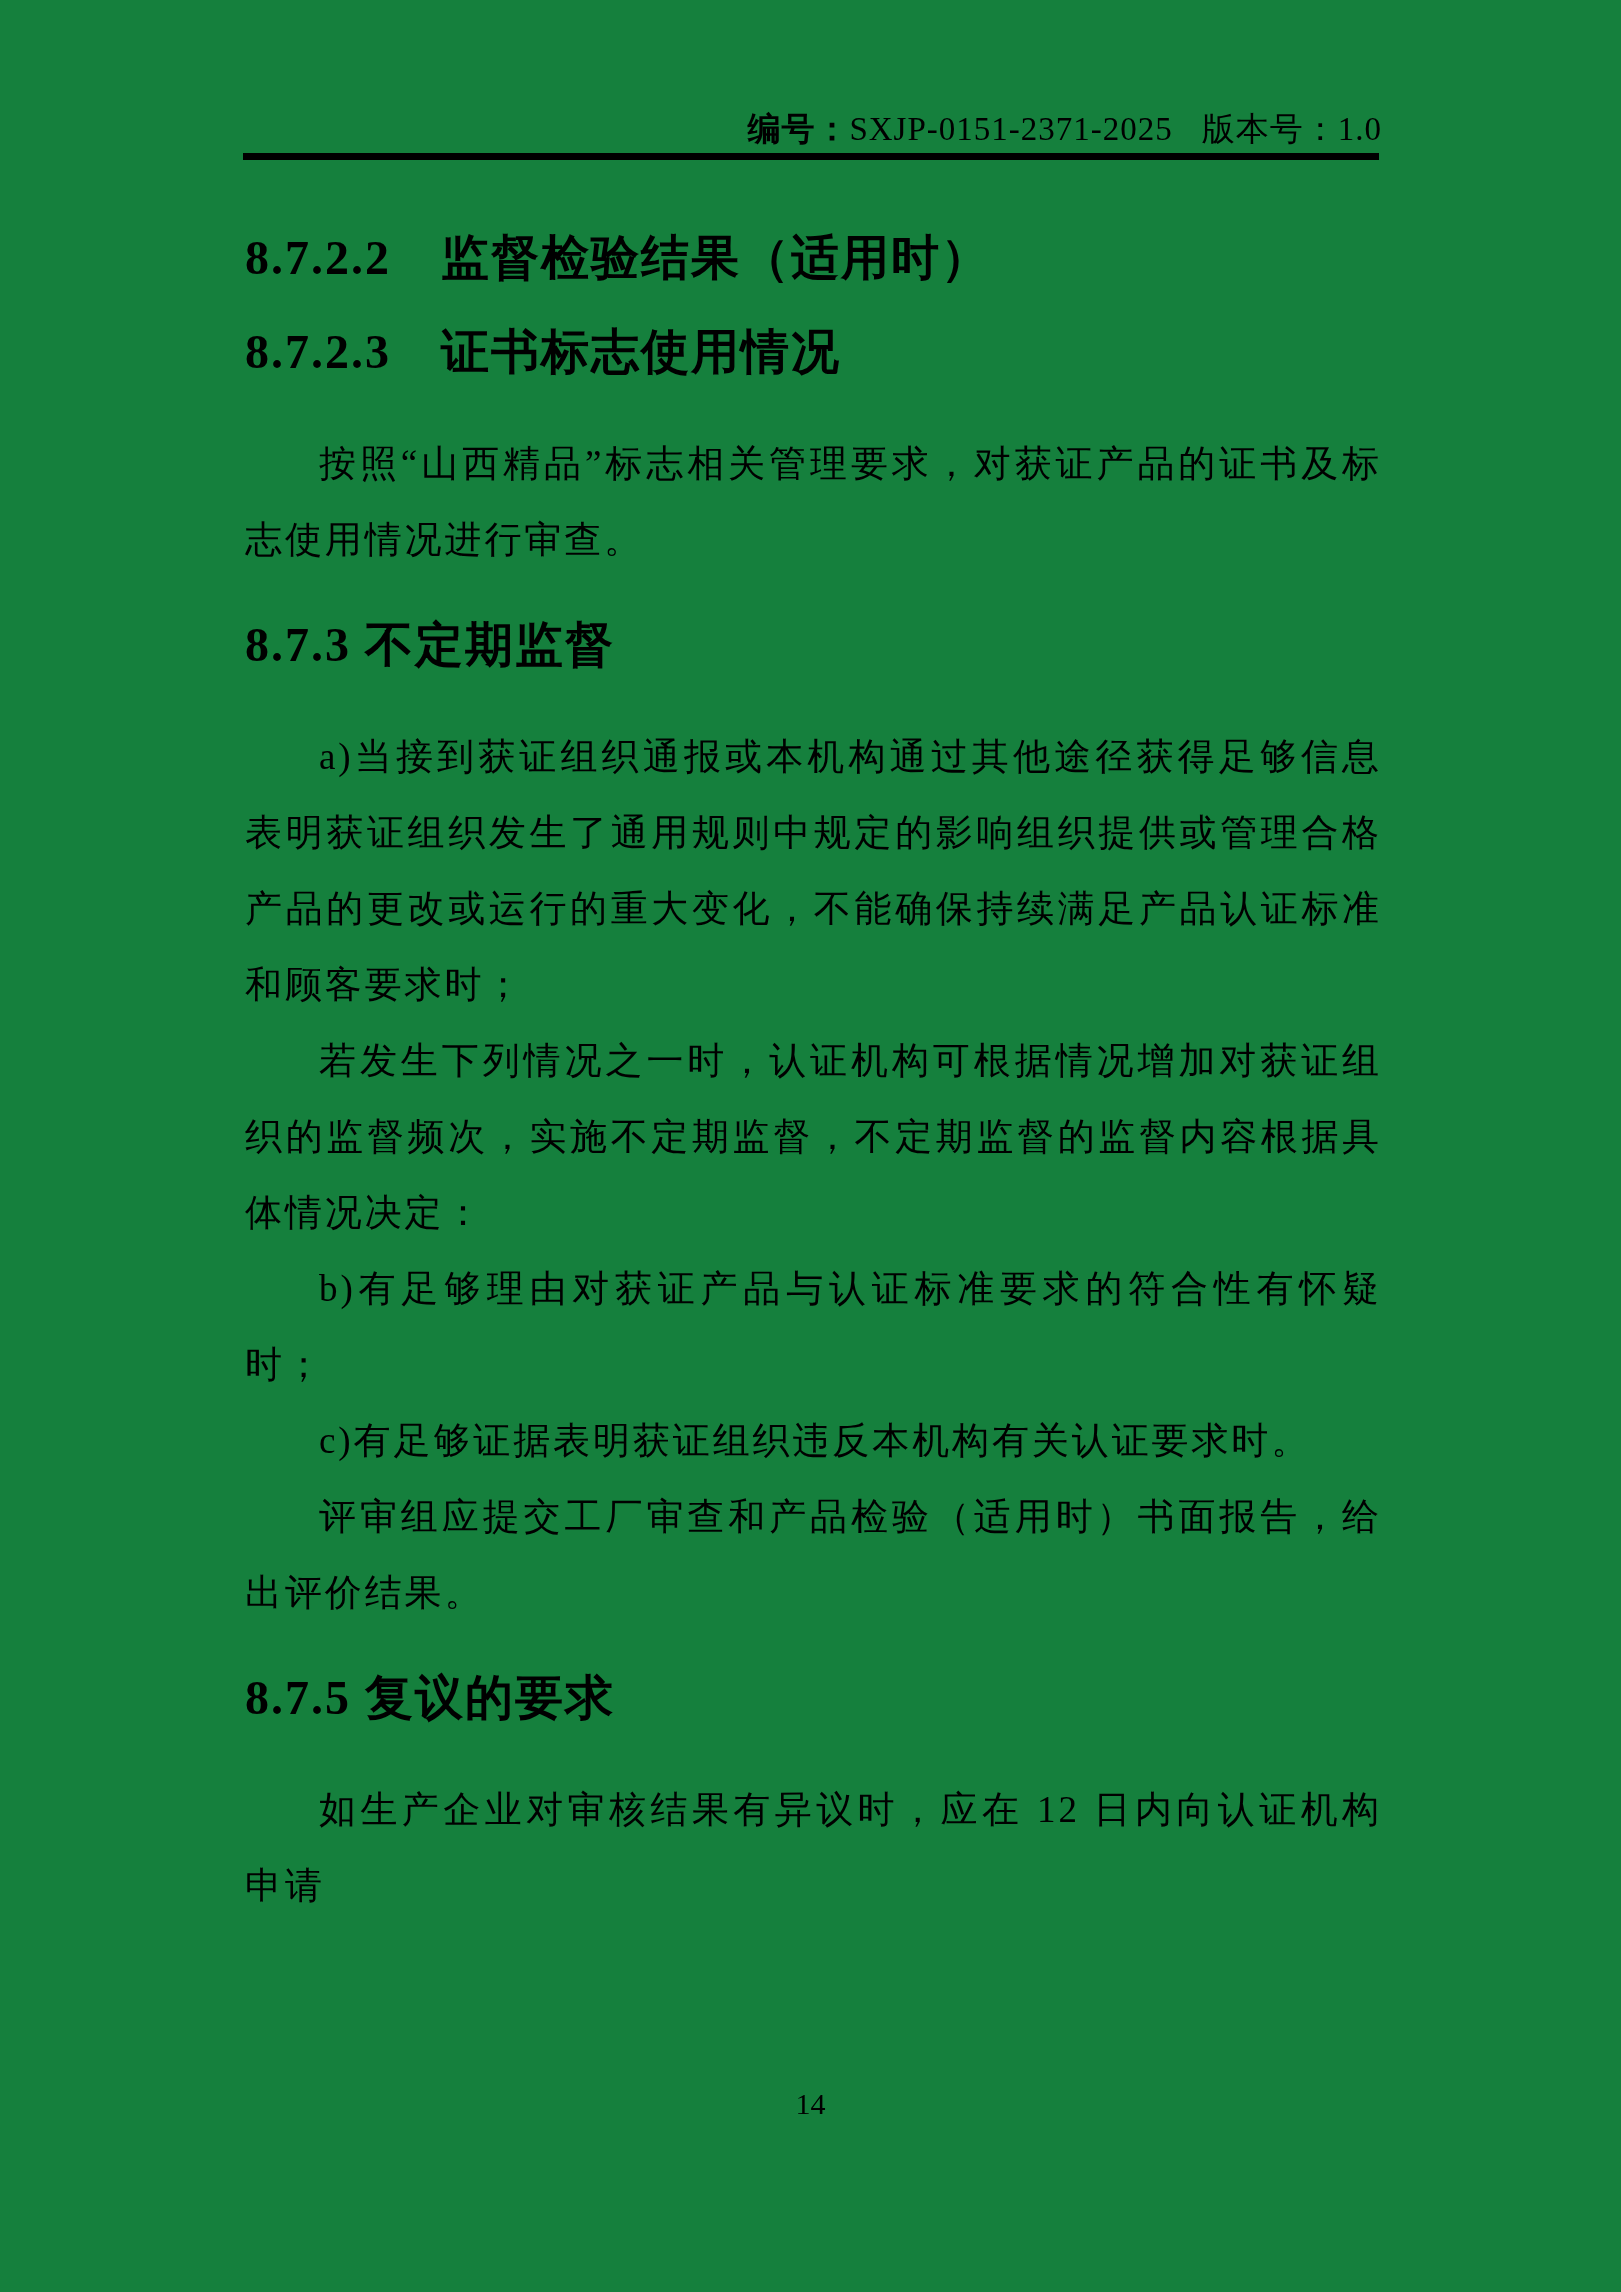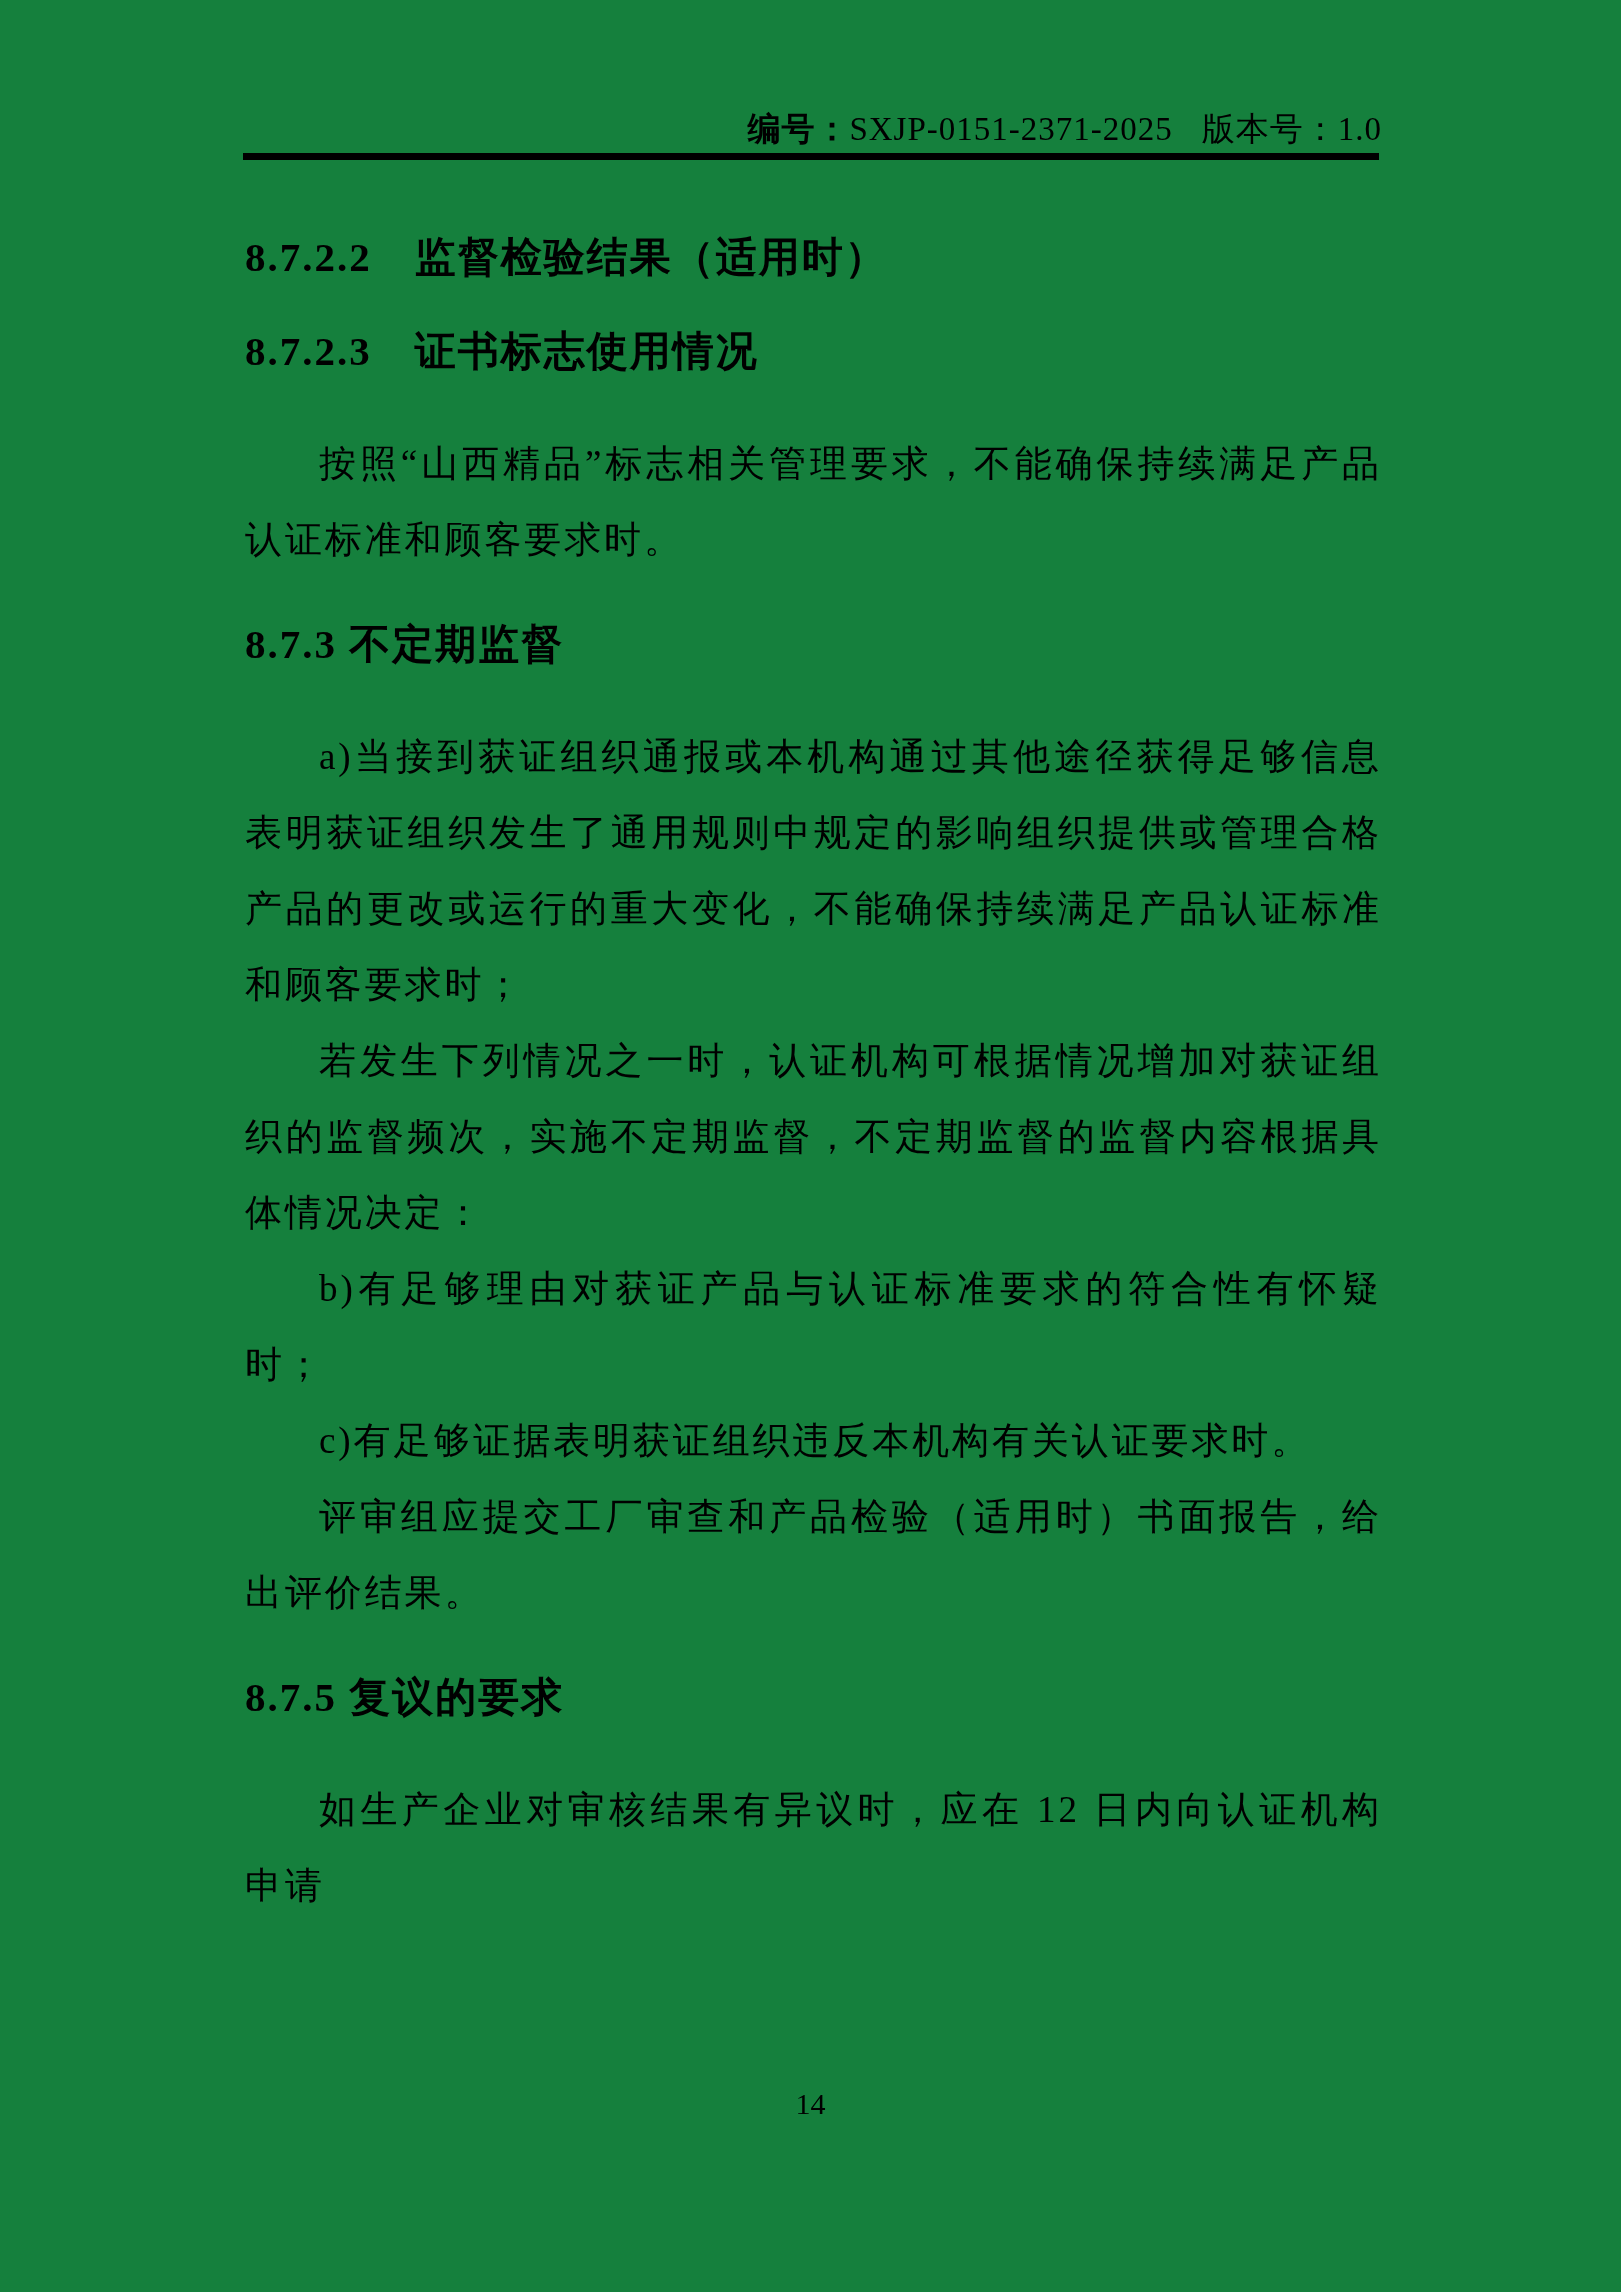--- a/index.html
+++ b/index.html
@@ -26,21 +26,21 @@
     top:153px; left:243px; right:242px;
     height:6.9px;
     background:#000;
   }
   .content {
     position:absolute;
     top:191px; left:245px;
     width:1137px;
   }
   .sec-heading {
-    font-size:41px;
+    font-size:48px;
     font-weight:bold;
     line-height:39px;
     letter-spacing:2px;
     margin:47px 0 55px 0;
     white-space:pre-wrap;
   }
   .para {
     font-size:37px;
     line-height:76px;
     letter-spacing:2.9px;
@@ -65,21 +65,21 @@
     <span class="lbl-bold">编号：</span><span>SXJP-0151-2371-2025</span><span class="ver-label">版本号：</span><span>1.0</span>
   </div>
 
   <div class="header-rule"></div>
 
   <div class="content">
 
     <div class="sec-heading">8.7.2.2　监督检验结果（适用时）</div>
 
     <div class="sec-heading">8.7.2.3　证书标志使用情况</div>
-    <p class="para">按照“山西精品”标志相关管理要求，不能确保持续满足产品认证标准和顾客要求时。</p>
+    <p class="para">按照“山西精品”标志相关管理要求，对获证产品的证书及标志使用情况进行审查。</p>
 
     <div class="sec-heading">8.7.3 不定期监督</div>
     <p class="para">a)当接到获证组织通报或本机构通过其他途径获得足够信息表明获证组织发生了通用规则中规定的影响组织提供或管理合格产品的更改或运行的重大变化，不能确保持续满足产品认证标准和顾客要求时；</p>
     <p class="para">若发生下列情况之一时，认证机构可根据情况增加对获证组织的监督频次，实施不定期监督，不定期监督的监督内容根据具体情况决定：</p>
     <p class="para">b)有足够理由对获证产品与认证标准要求的符合性有怀疑时；</p>
     <p class="para">c)有足够证据表明获证组织违反本机构有关认证要求时。</p>
 
     <p class="para">评审组应提交工厂审查和产品检验（适用时）书面报告，给出评价结果。</p>
 
     <div class="sec-heading">8.7.5 复议的要求</div>

